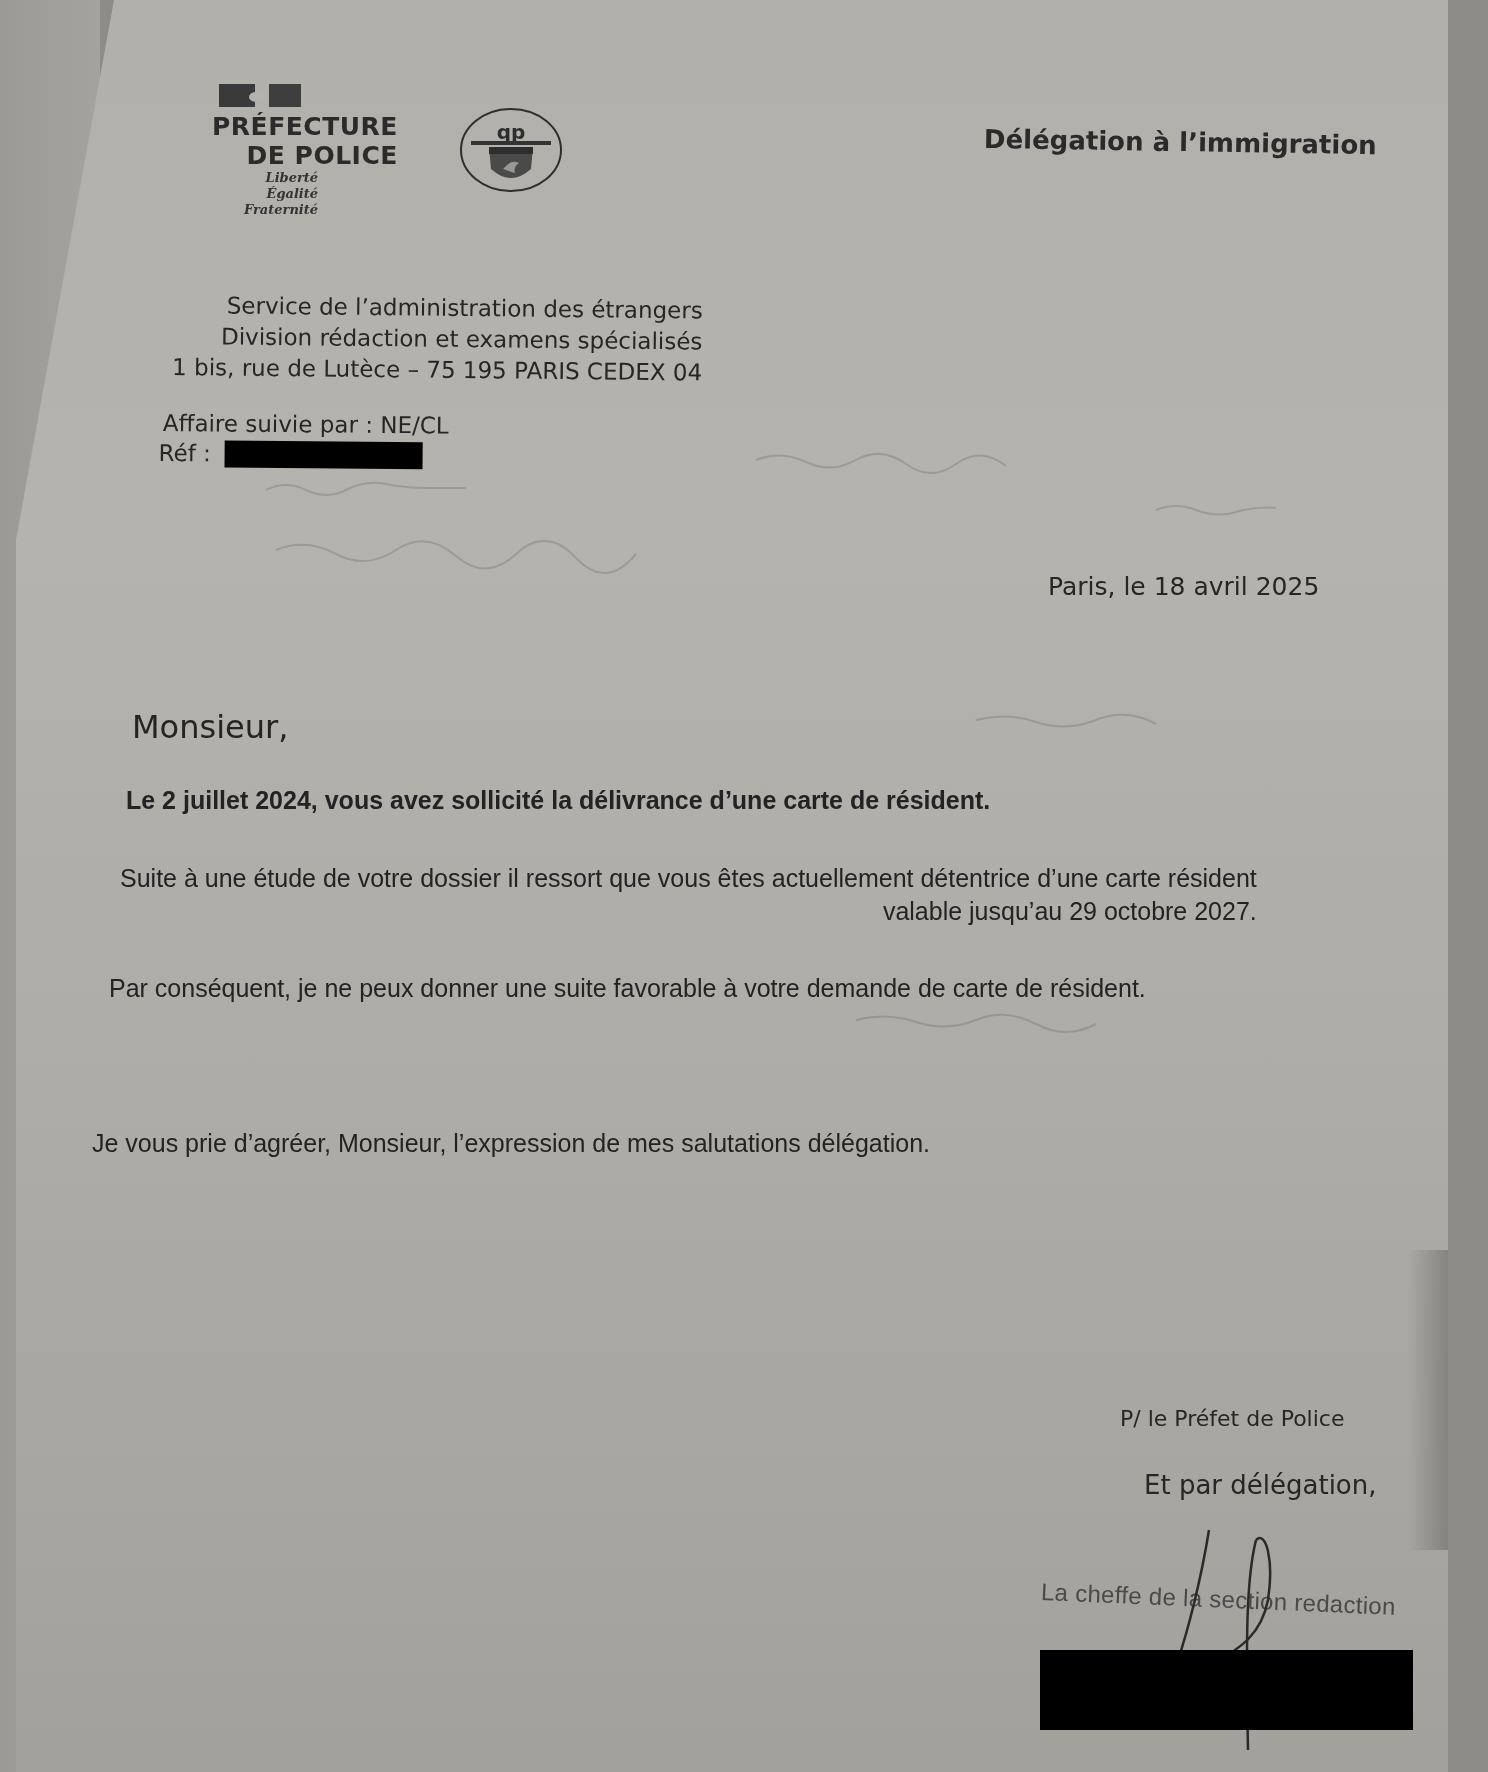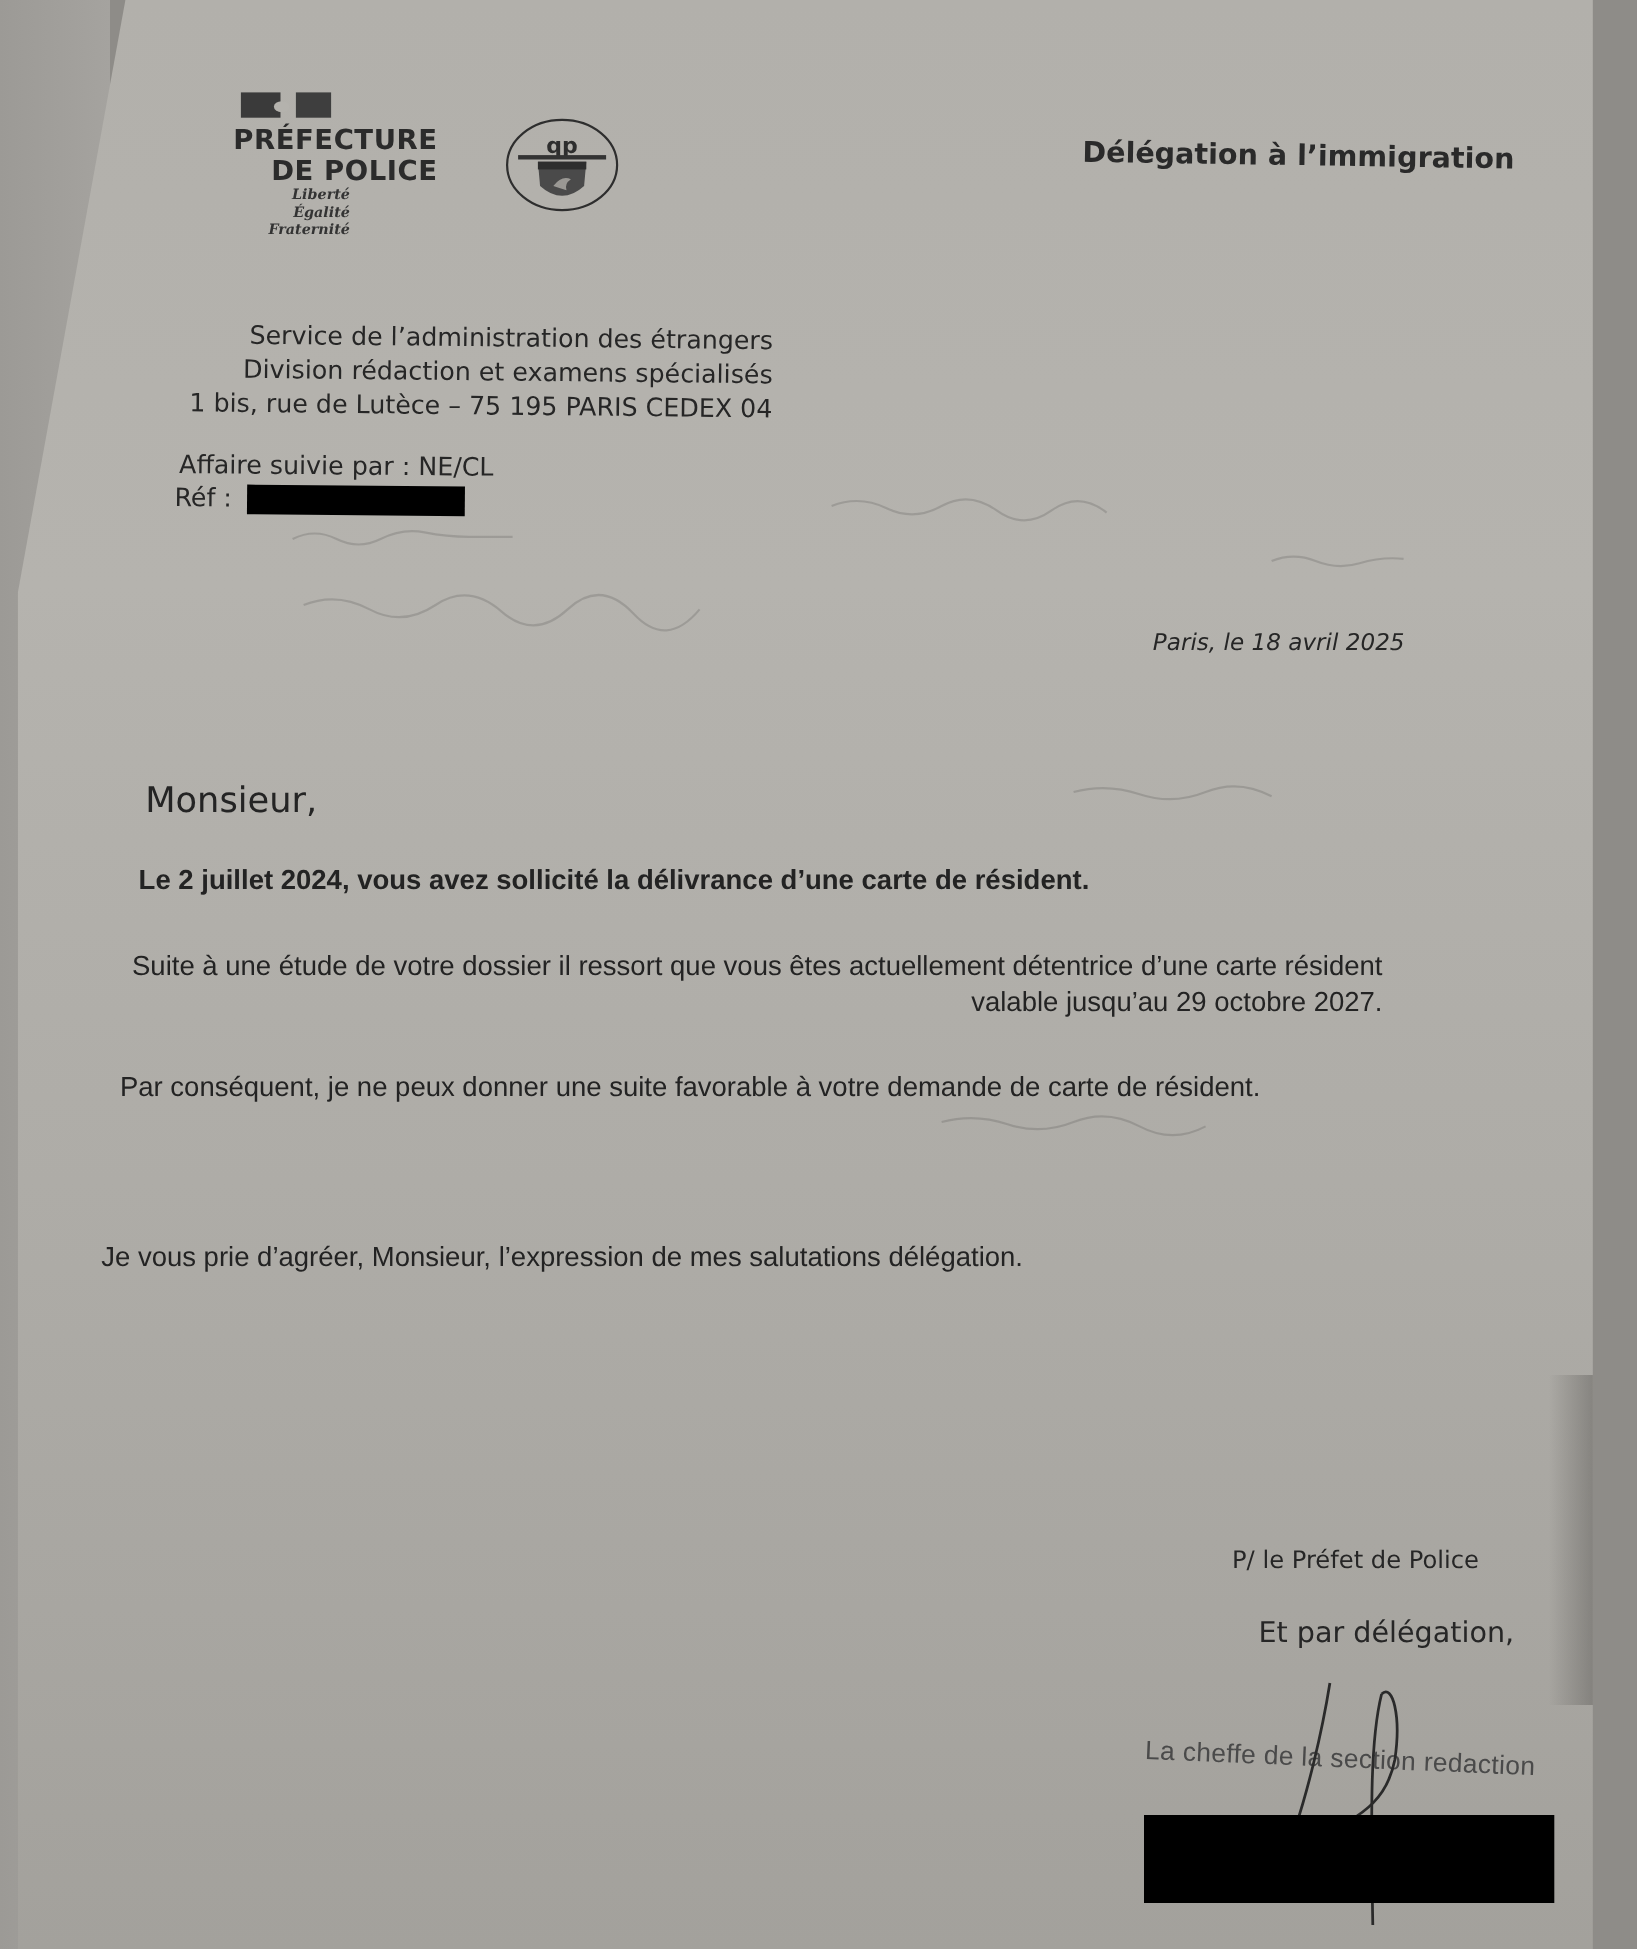--- a/index.html
+++ b/index.html
@@ -46,21 +46,21 @@
 
     
     .service { left: 166px; top: 290px; font-size: 23px; line-height: 31px; color: #262626; transform: rotate(0.6deg); transform-origin: left top; }
     .service div { white-space: nowrap; }
     .service .l2 { margin-left: -4px; }
     .service .l3 { margin-left: -9px; }
     .affaire { left: 147px; top: 408px; font-size: 23px; line-height: 30px; color: #262626; transform: rotate(0.5deg); transform-origin: left top; }
     .ref-row { display: flex; align-items: center; margin-left: -4px; }
     .redact-ref { display: inline-block; width: 198px; height: 27px; background: #000; margin-left: 14px; }
 
-    .date { left: 1032px; top: 572px; font-size: 21px; color: #262626; font-style: italic; }
+    .date { left: 1032px; top: 572px; font-size: 25px; color: #262626; }
 
     
     .body-text { font-family: "Liberation Sans", sans-serif; font-size: 25px; color: #232323; }
     .salutation { left: 116px; top: 708px; font-family: "DejaVu Sans", sans-serif; font-size: 32px; }
     .p1 { left: 110px; top: 786px; font-weight: bold; }
     .p2 { left: 104px; top: 862px; line-height: 33px; }
     .p3 { left: 93px; top: 974px; }
     .p4 { left: 82px; top: 1050px; }
     .p5 { left: 76px; top: 1129px; }
 

